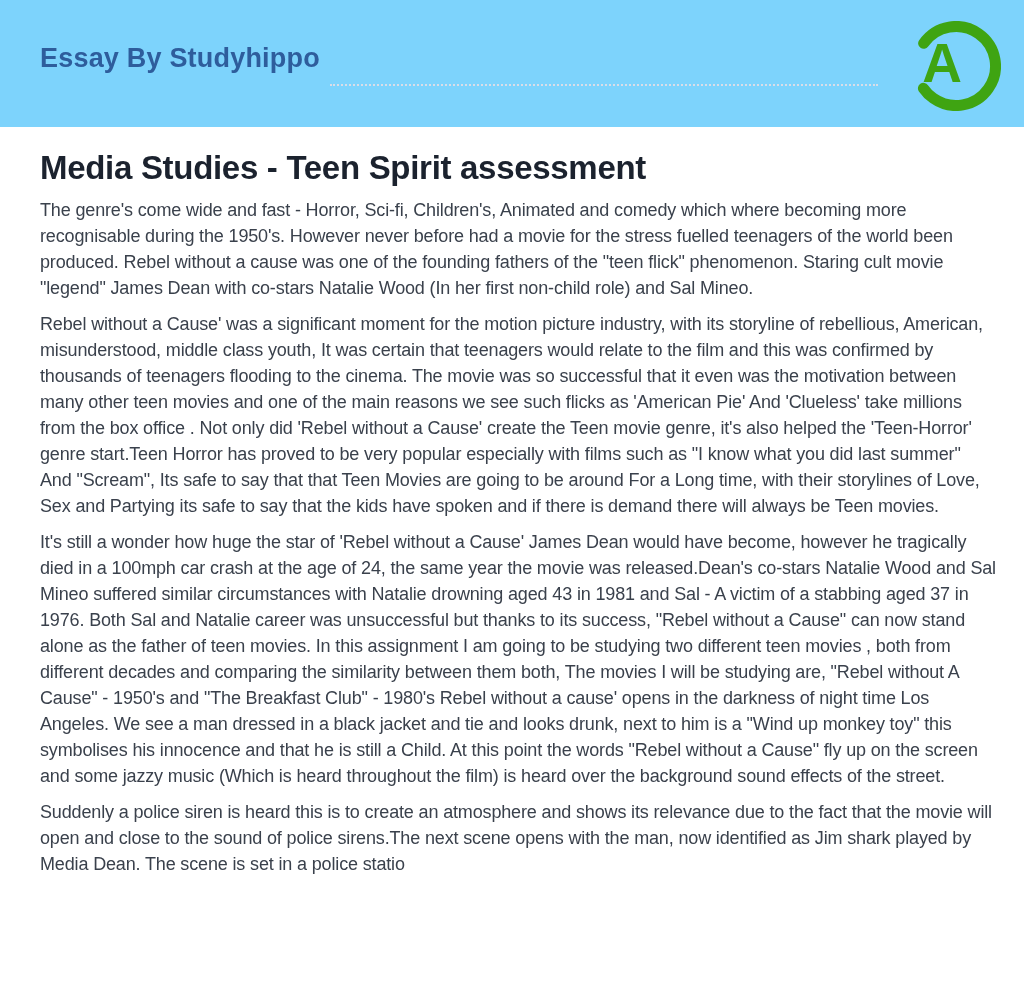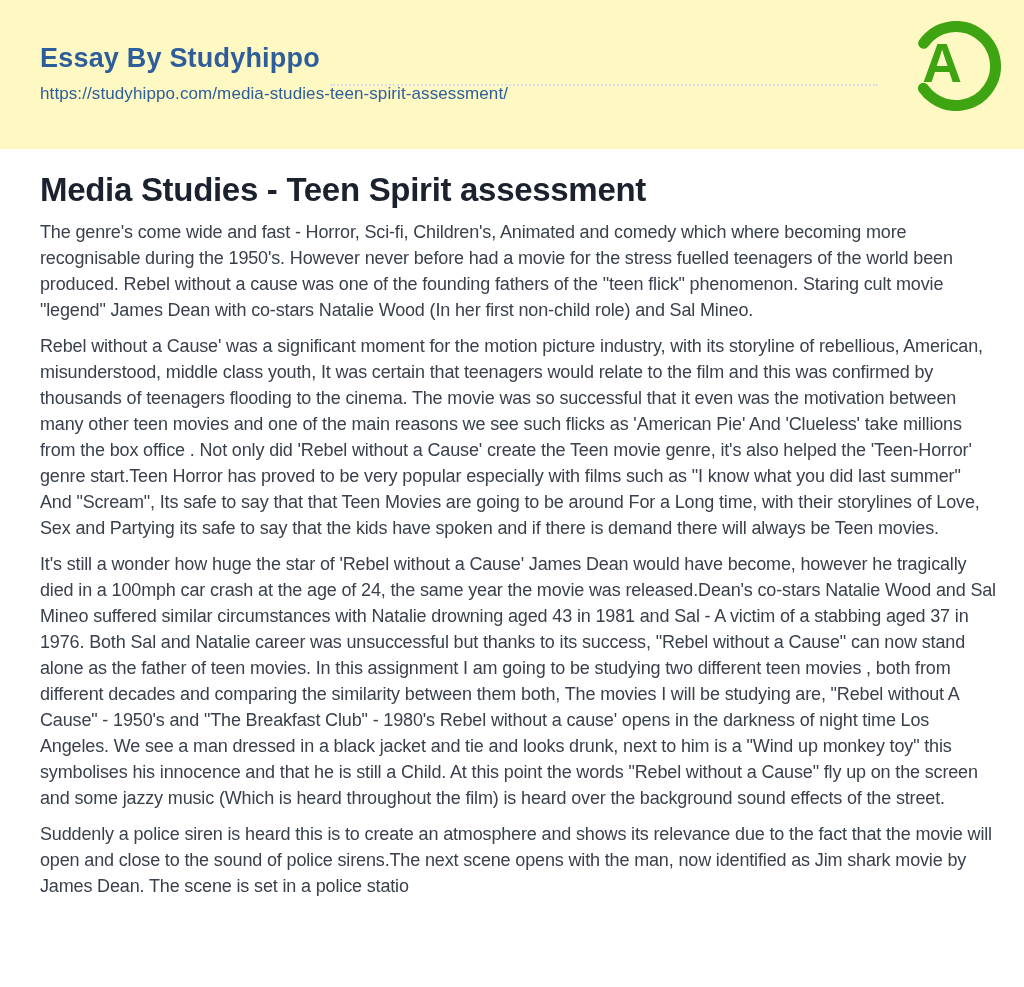--- a/index.html
+++ b/index.html
@@ -4,22 +4,22 @@
 <style>
   html, body { margin: 0; padding: 0; background: #ffffff; }
   body {
     width: 1024px; height: 987px; overflow: hidden;
     font-family: "Liberation Sans", sans-serif;
     -webkit-font-smoothing: antialiased;
   }
   
   .hdr {
     position: relative;
-    height: 149px;
-    background: #fef9c3;
+    height: 127px;
+    background: #7dd3fc;
     box-sizing: border-box;
     padding: 42px 140px 0 40px;
   }
   .byline {
     color: #2e5d9c;
     font-size: 27px;
     line-height: 32px;
     font-weight: bold;
     letter-spacing: 0.2px;
   }
@@ -66,33 +66,32 @@
     letter-spacing: -0.15px;
     color: #3a414c;
   }
 </style>
 </head>
 <body>
 
 <header class="hdr">
   <div class="byline">Essay By Studyhippo</div>
   <div class="dotted"></div>
-  <a class="url" href="#">https://studyhippo.com/media-studies-teen-spirit-assessment/</a>
   <div class="logo">
     <svg viewBox="0 0 90 90">
       <circle cx="45" cy="45" r="39.5" fill="none" stroke="#3fa412" stroke-width="11" stroke-linecap="round" stroke-dasharray="200 48.5" transform="rotate(-145 45 45)"></circle>
       <text x="31" y="61" text-anchor="middle" fill="#3fa412">A</text>
     </svg>
   </div>
 </header>
 
 <main>
   <h1>Media Studies - Teen Spirit assessment</h1>
 
 
   <p>The genre's come wide and fast - Horror, Sci-fi, Children's, Animated and comedy which where becoming more recognisable during the 1950's. However never before had a movie for the stress fuelled teenagers of the world been produced. Rebel without a cause was one of the founding fathers of the "teen flick" phenomenon. Staring cult movie "legend" James Dean with co-stars Natalie Wood (In her first non-child role) and Sal Mineo.</p>
 
   <p>Rebel without a Cause' was a significant moment for the motion picture industry, with its storyline of rebellious, American, misunderstood, middle class youth, It was certain that teenagers would relate to the film and this was confirmed by thousands of teenagers flooding to the cinema. The movie was so successful that it even was the motivation between many other teen movies and one of the main reasons we see such flicks as 'American Pie' And 'Clueless' take millions from the box office . Not only did 'Rebel without a Cause' create the Teen movie genre, it's also helped the 'Teen-Horror' genre start.Teen Horror has proved to be very popular especially with films such as "I know what you did last summer" And "Scream", Its safe to say that that Teen Movies are going to be around For a Long time, with their storylines of Love, Sex and Partying its safe to say that the kids have spoken and if there is demand there will always be Teen movies.</p>
 
   <p>It's still a wonder how huge the star of 'Rebel without a Cause' James Dean would have become, however he tragically died in a 100mph car crash at the age of 24, the same year the movie was released.Dean's co-stars Natalie Wood and Sal Mineo suffered similar circumstances with Natalie drowning aged 43 in 1981 and Sal - A victim of a stabbing aged 37 in 1976. Both Sal and Natalie career was unsuccessful but thanks to its success, "Rebel without a Cause" can now stand alone as the father of teen movies. In this assignment I am going to be studying two different teen movies , both from different decades and comparing the similarity between them both, The movies I will be studying are, "Rebel without A Cause" - 1950's and "The Breakfast Club" - 1980's Rebel without a cause' opens in the darkness of night time Los Angeles. We see a man dressed in a black jacket and tie and looks drunk, next to him is a "Wind up monkey toy" this symbolises his innocence and that he is still a Child. At this point the words "Rebel without a Cause" fly up on the screen and some jazzy music (Which is heard throughout the film) is heard over the background sound effects of the street.</p>
 
-  <p>Suddenly a police siren is heard this is to create an atmosphere and shows its relevance due to the fact that the movie will open and close to the sound of police sirens.The next scene opens with the man, now identified as Jim shark movie by James Dean. The scene is set in a police statio</p>
+  <p>Suddenly a police siren is heard this is to create an atmosphere and shows its relevance due to the fact that the movie will open and close to the sound of police sirens.The next scene opens with the man, now identified as Jim shark played by Media Dean. The scene is set in a police statio</p>
 </main>
 
 </body></html>

